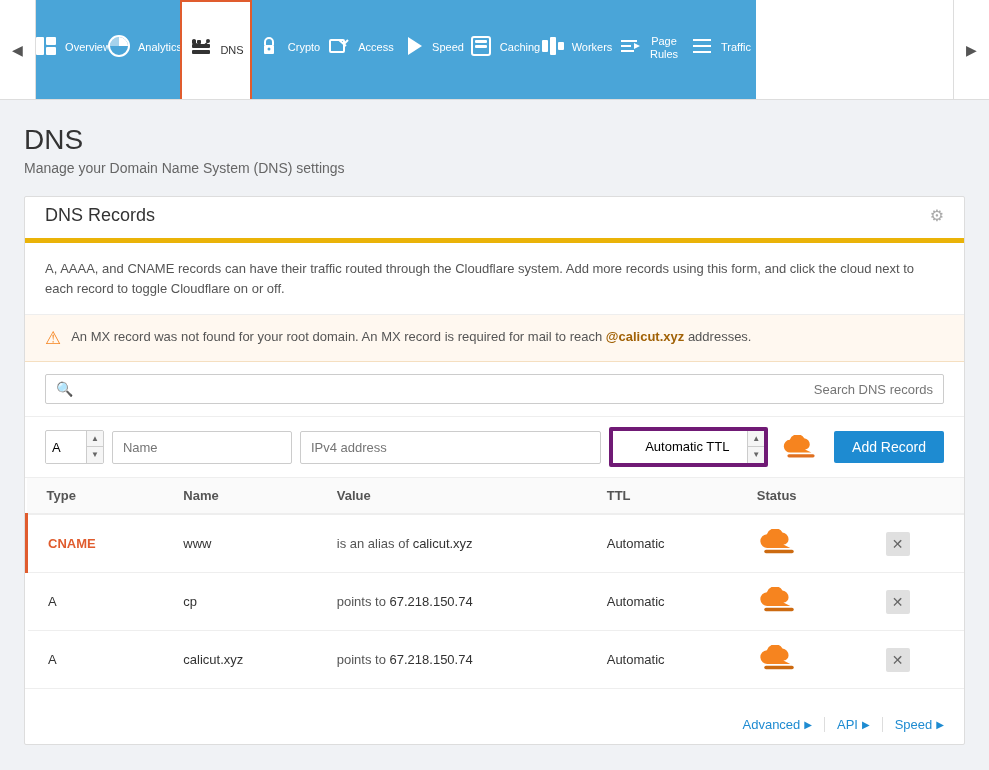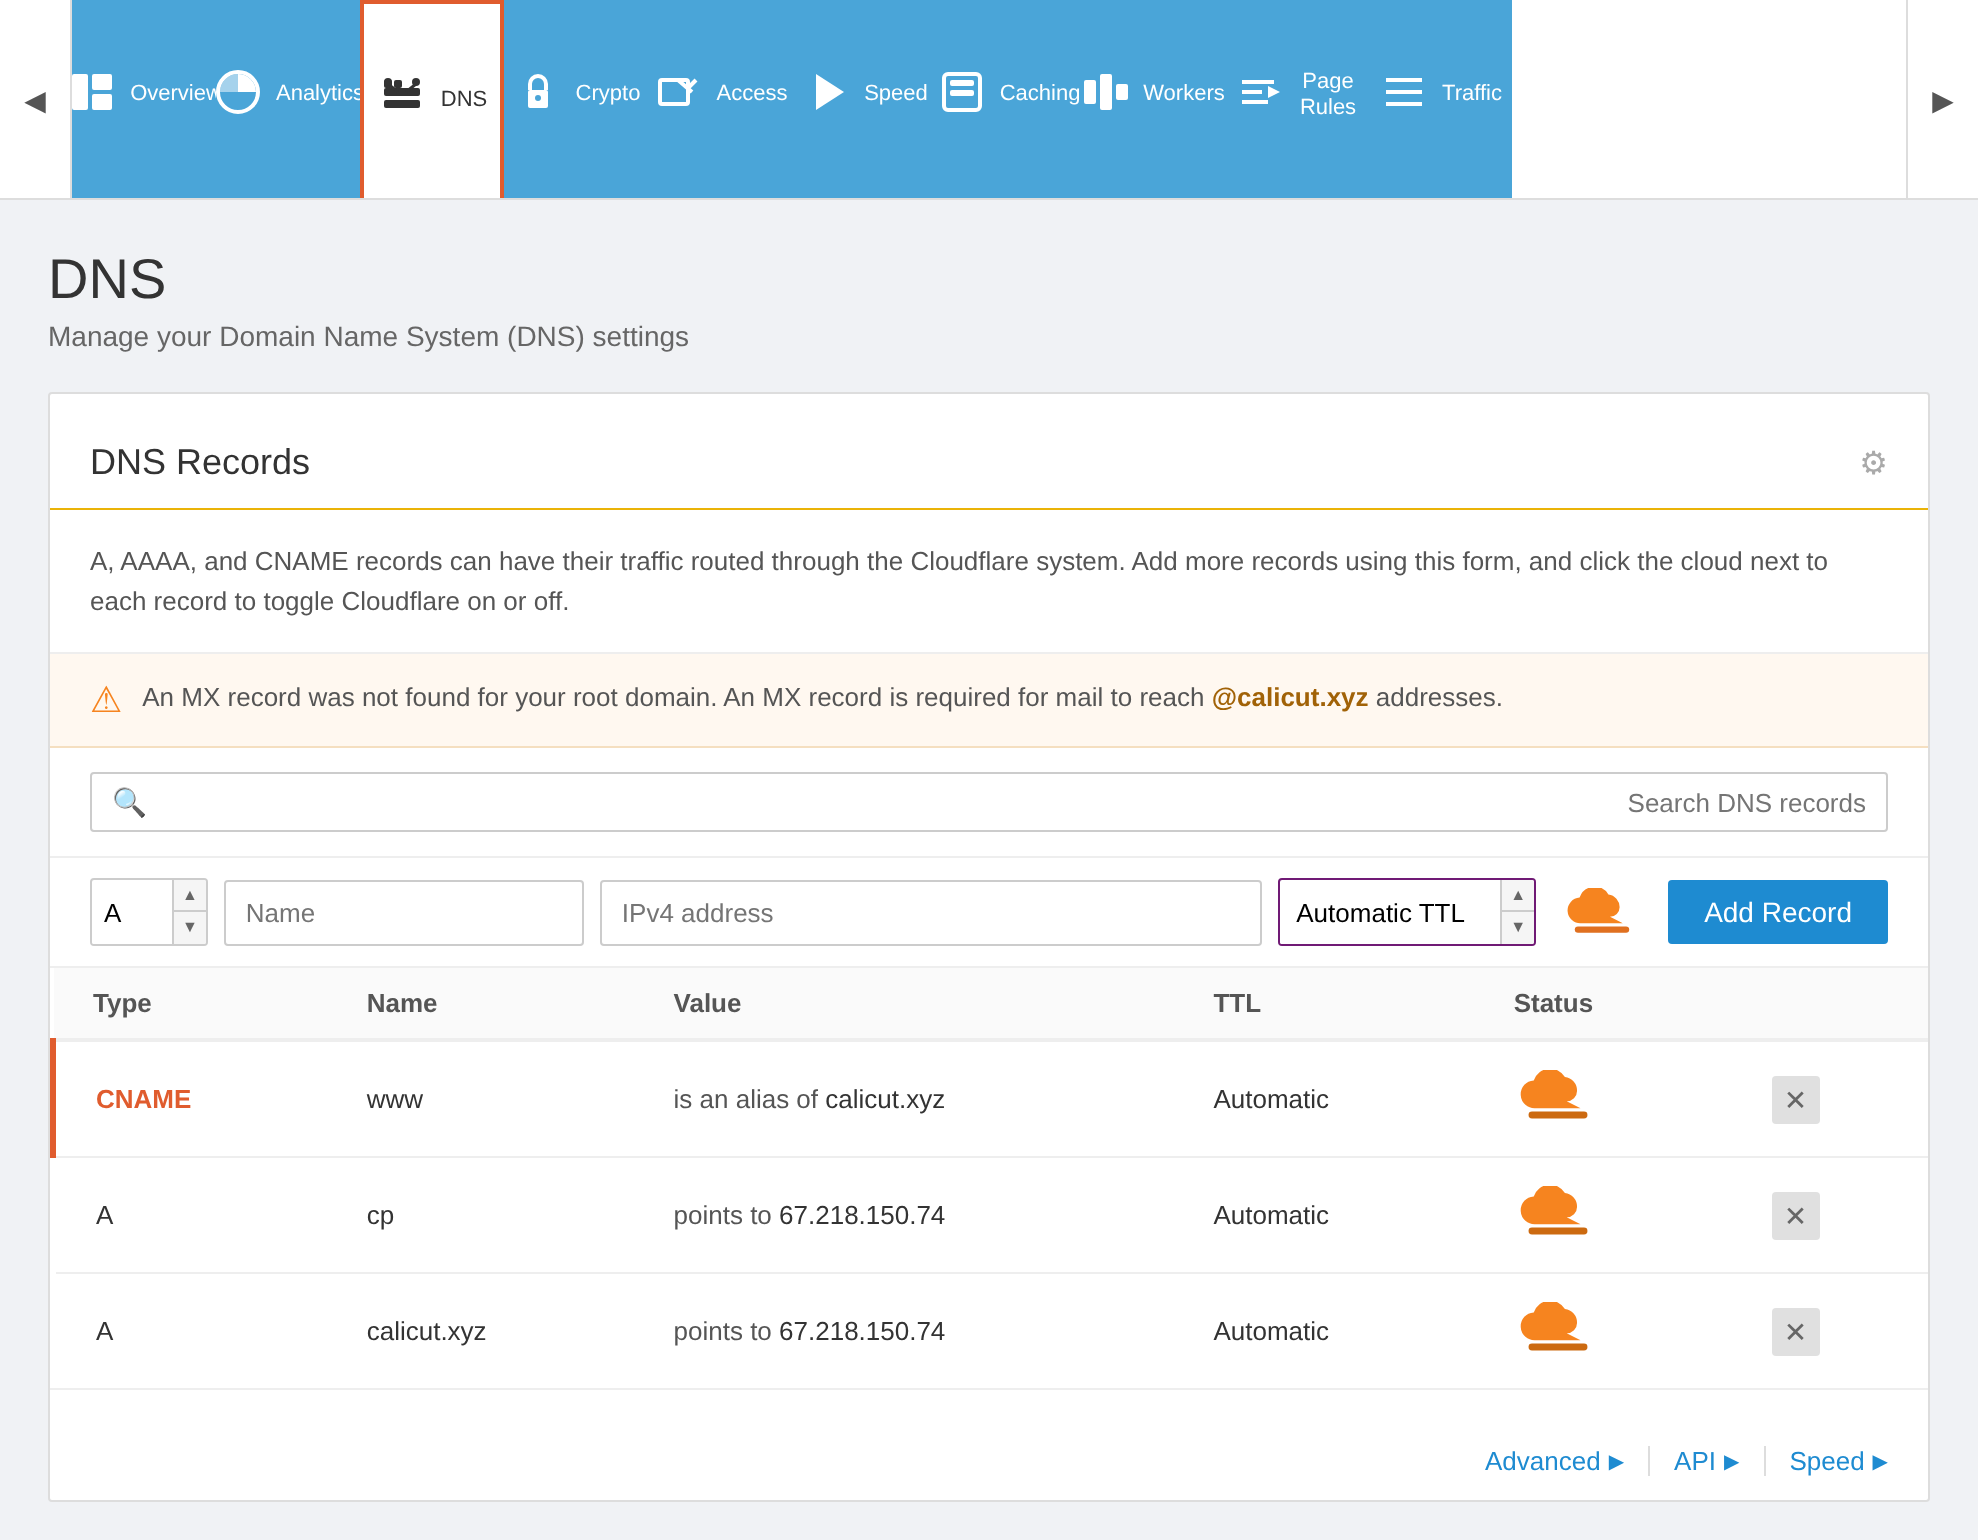--- a/index.html
+++ b/index.html
@@ -92,22 +92,22 @@
     
     .card {
       background: #fff;
       border: 1px solid #ddd;
       border-radius: 2px;
     }
     .card-header {
       display: flex;
       align-items: center;
       justify-content: space-between;
-      padding: 24px 20px 12px;
-      border-bottom: 1px solid #eab308;
+      padding: 8px 20px 12px;
+      border-bottom: 5px solid #eab308;
       text-align: center;
     }
     .card-title {
       font-size: 18px;
       font-weight: 400;
       color: #333;
     }
     .card-settings-icon {
       color: #aaa;
       font-size: 16px;
@@ -221,24 +221,25 @@
       padding: 8px 10px;
       font-size: 13px;
       outline: none;
       background: #fff;
     }
     .add-input.name-input { width: 180px; }
     .add-input.value-input { flex: 1; }
 
     .ttl-select-wrap {
       display: flex;
-      align-items: flex-end;
-      border: 1px solid #701a75;
+      align-items: flex-start;
+      border: 4px solid #701a75;
       border-radius: 2px;
       overflow: hidden;
+      padding-left: 24px;
     }
     .ttl-select {
       border: none;
       outline: none;
       padding: 8px 8px;
       font-size: 13px;
       background: #fff;
       cursor: pointer;
       -webkit-appearance: none;
       appearance: none;

